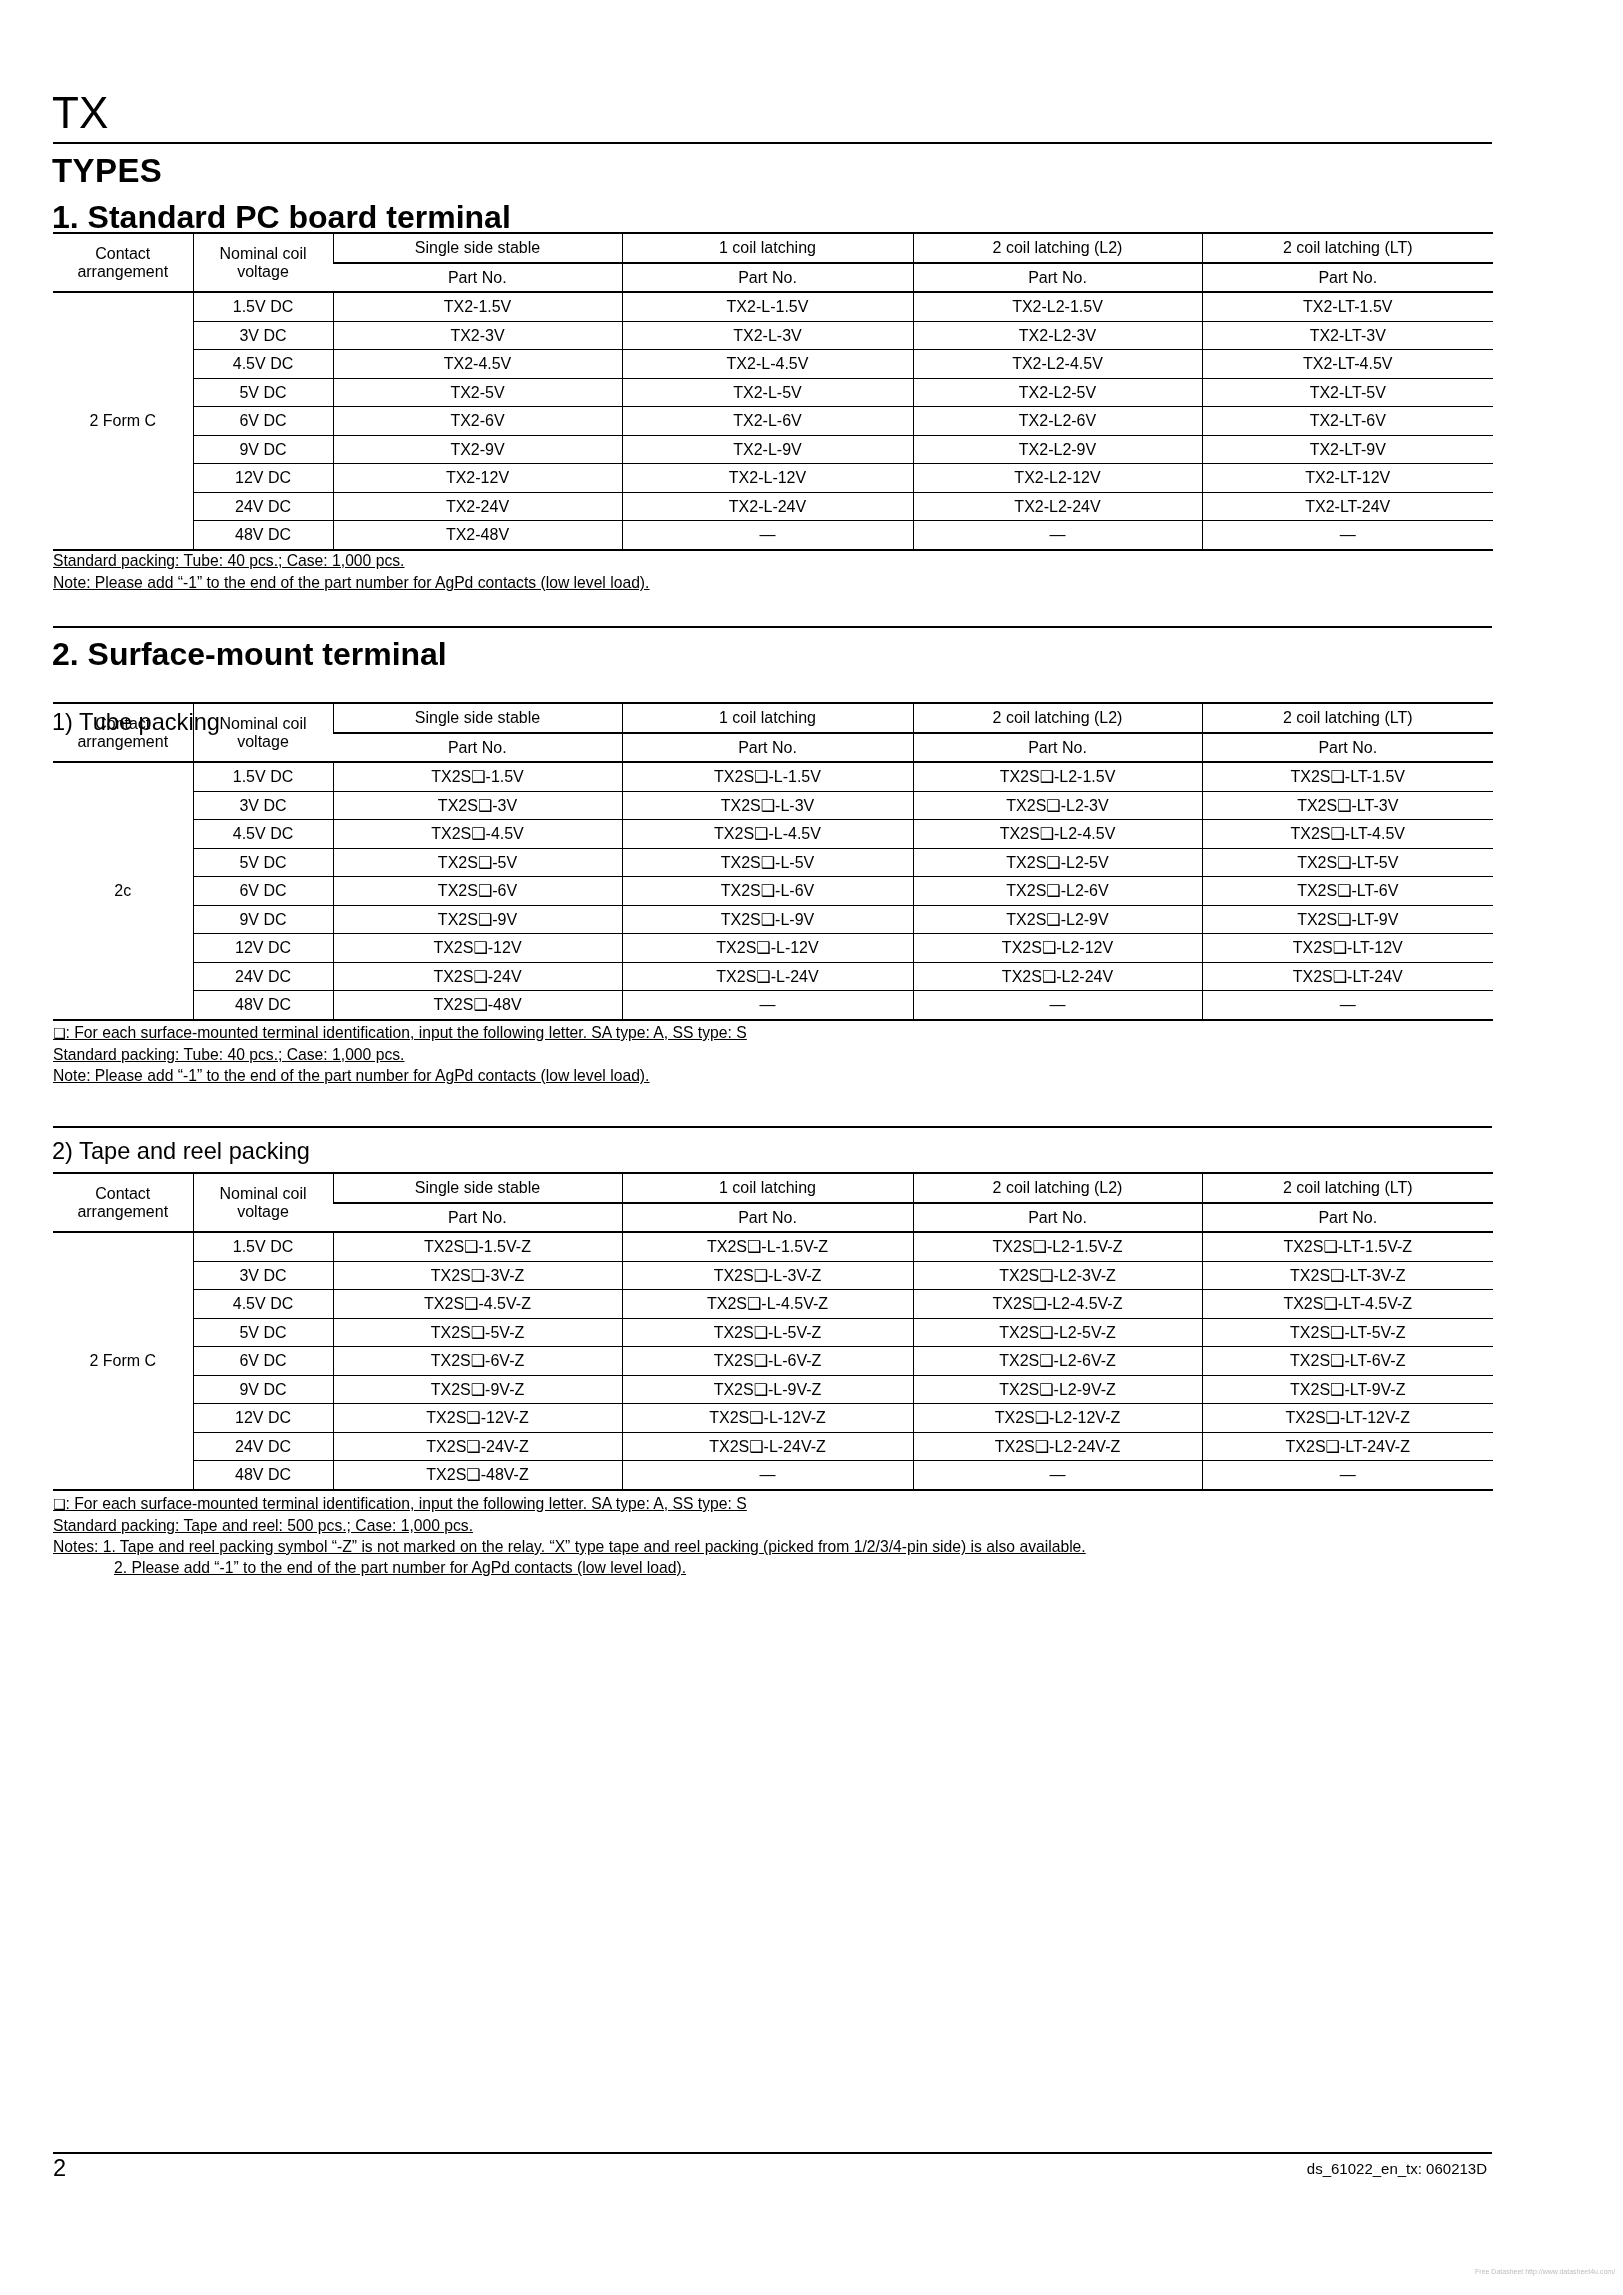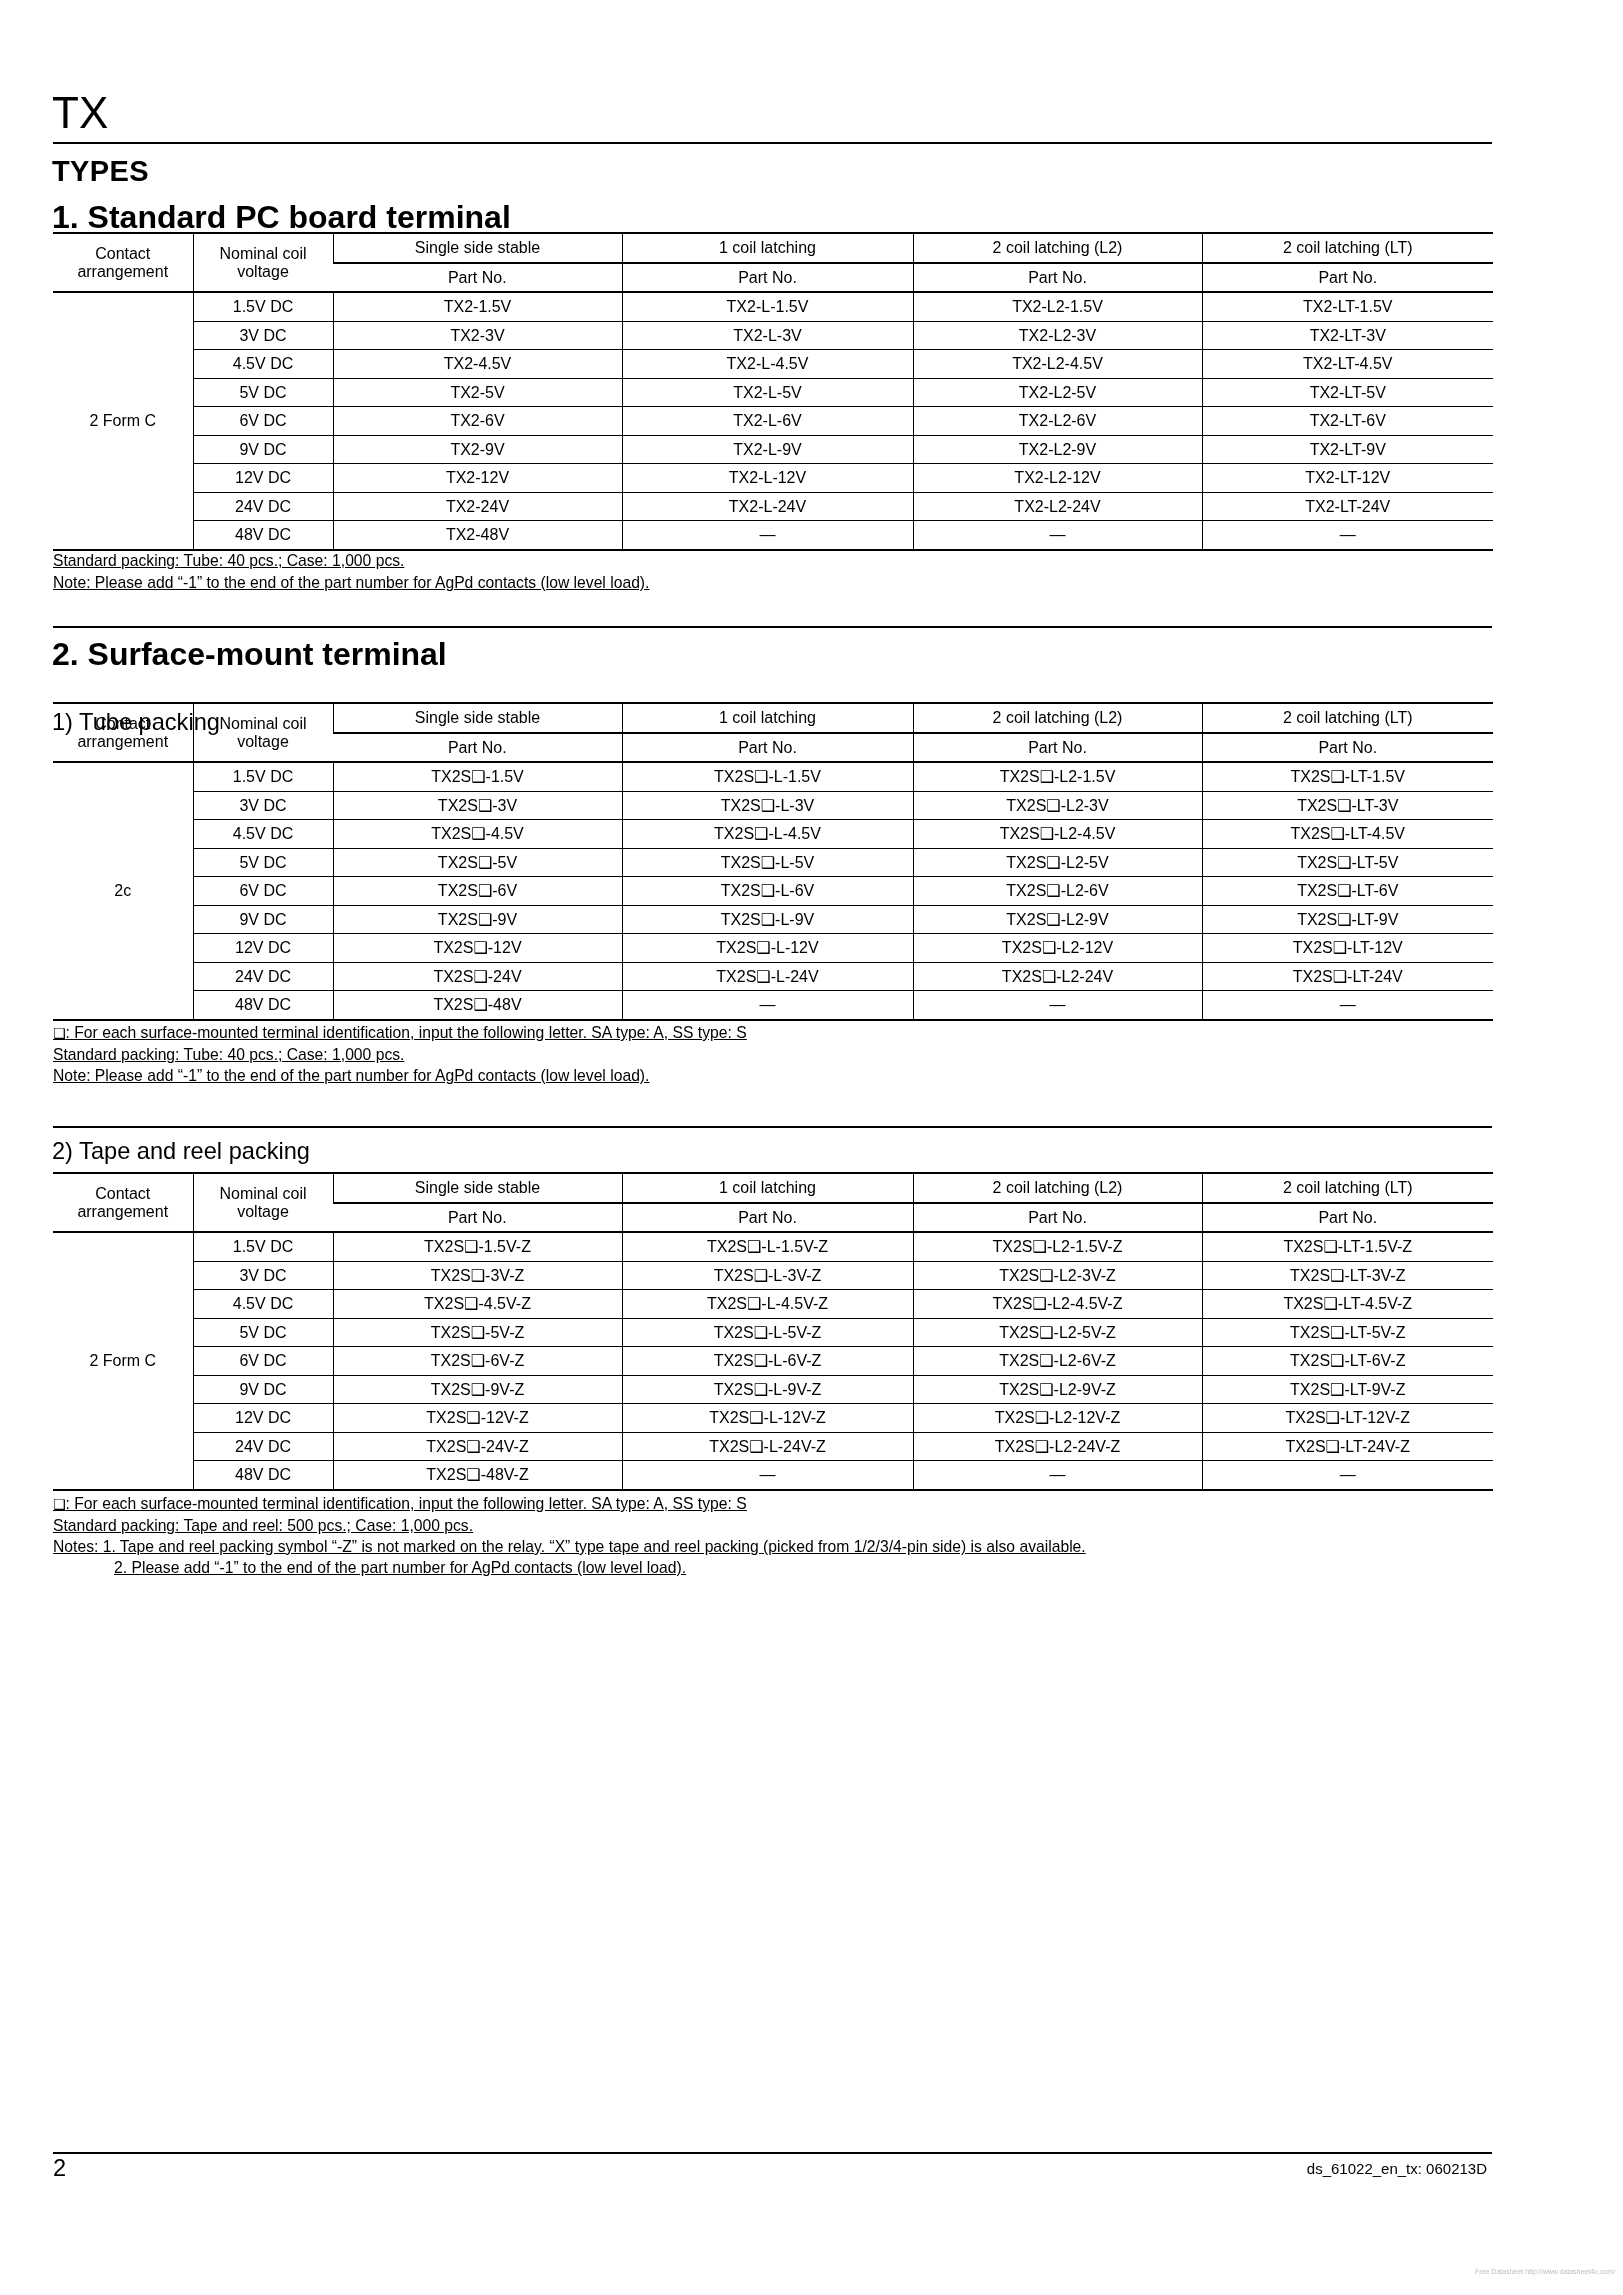--- a/index.html
+++ b/index.html
@@ -1,21 +1,21 @@
 <!DOCTYPE html>
 <html style="font-size:12.6px"><head>
 <meta charset="utf-8">
 <style>
   html, body { margin:0; padding:0; background:#ffffff; }
   body { width:1623px; height:2295px; position:relative; overflow:hidden;
          font-family:"Liberation Sans", "DejaVu Sans", sans-serif; color:#000; }
   .abs { position:absolute; }
   .rule { position:absolute; left:53px; width:1439px; background:#000; }
   .doc-title { left:52px; top:88px; font-size:44px; line-height:50px; font-weight:normal; }
-  .types-title { left:52px; top:148px; font-size:29px; line-height:46px; font-weight:bold; letter-spacing:0.4px; }
+  .types-title { left:52px; top:148px; font-size:33px; line-height:46px; font-weight:bold; letter-spacing:0.4px; }
   .sec-h { font-size:32px; line-height:28px; font-weight:bold; }
   .sub-h { font-size:23.6px; line-height:28px; font-weight:normal; }
   table.parts { position:absolute; left:53px; width:1439px; border-collapse:collapse; table-layout:fixed;
                 font-size:16px; }
   table.parts col.c1 { width:140px; } table.parts col.c2 { width:140px; }
   table.parts col.c3 { width:289px; } table.parts col.c4 { width:291px; }
   table.parts col.c5 { width:289px; } table.parts col.c6 { width:291px; }
   table.parts td, table.parts th { font-weight:normal; text-align:center; vertical-align:middle; padding:0;
                 height:27.5px; line-height:17.3px; border-top:1.6px solid #000; border-left:1.6px solid #000; }
   table.parts tr > *:first-child { border-left:none; }

